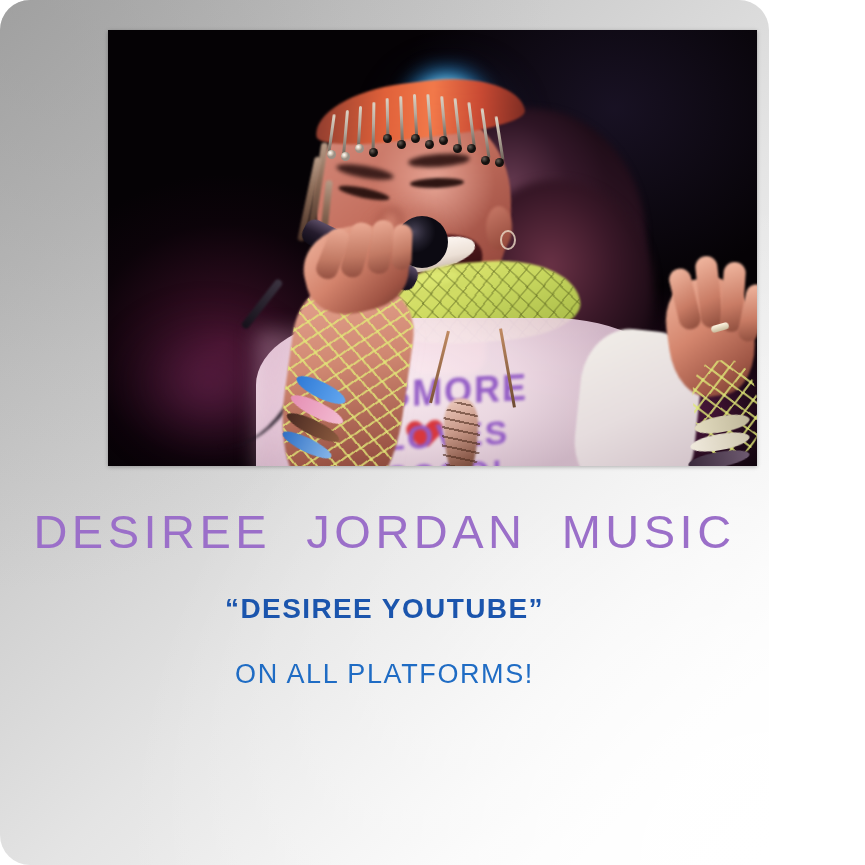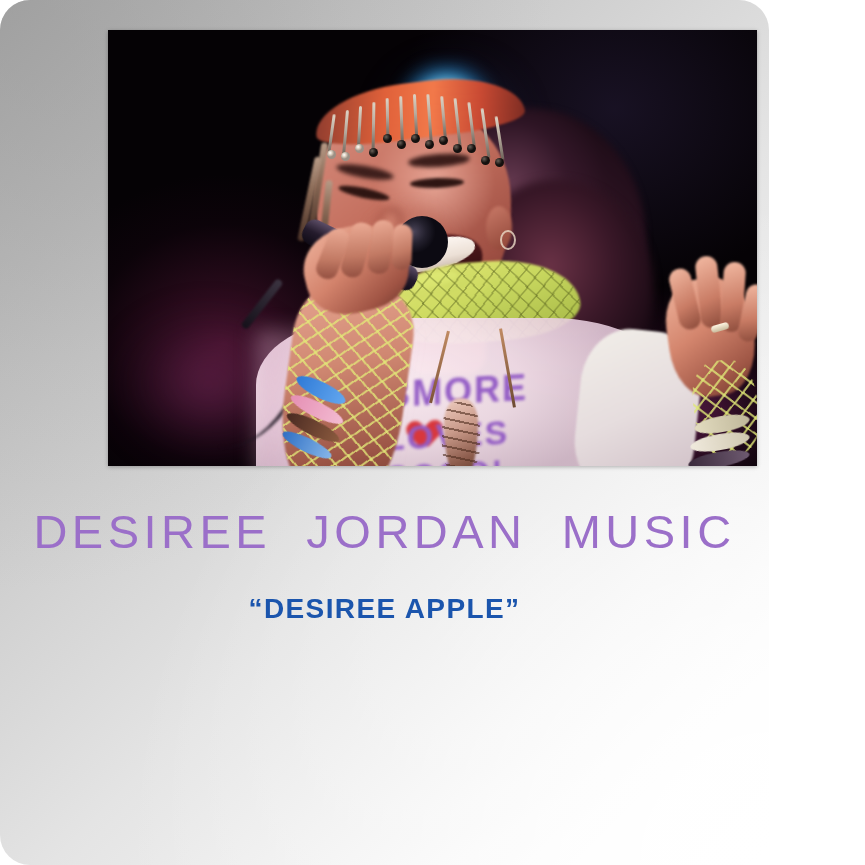--- a/index.html
+++ b/index.html
@@ -627,16 +627,17 @@
         <div class="brc" style="left:586px; top:386px; width:56px; height:16px; background:linear-gradient(90deg,#e3dcc0,#bfb79a); transform:rotate(-10deg);"></div>
         <div class="brc" style="left:582px; top:404px; width:60px; height:16px; background:linear-gradient(90deg,#f0eadd,#cfc7b0); transform:rotate(-10deg);"></div>
         <div class="brc" style="left:580px; top:422px; width:62px; height:15px; background:linear-gradient(90deg,#3a2a3c,#6e5a70); transform:rotate(-10deg);"></div>
       </div>
 
     </div>
   </div>
 
   <div class="text-block">
     <h1 class="headline">DESIREE  JORDAN  MUSIC</h1>
-    <div class="quoted">“DESIREE APPLE”</div>
+    <div class="quoted">“DESIREE YOUTUBE”</div>
+    <div class="platforms-line">ON ALL PLATFORMS!</div>
   </div>
 
 </div>
 
 </body></html>

